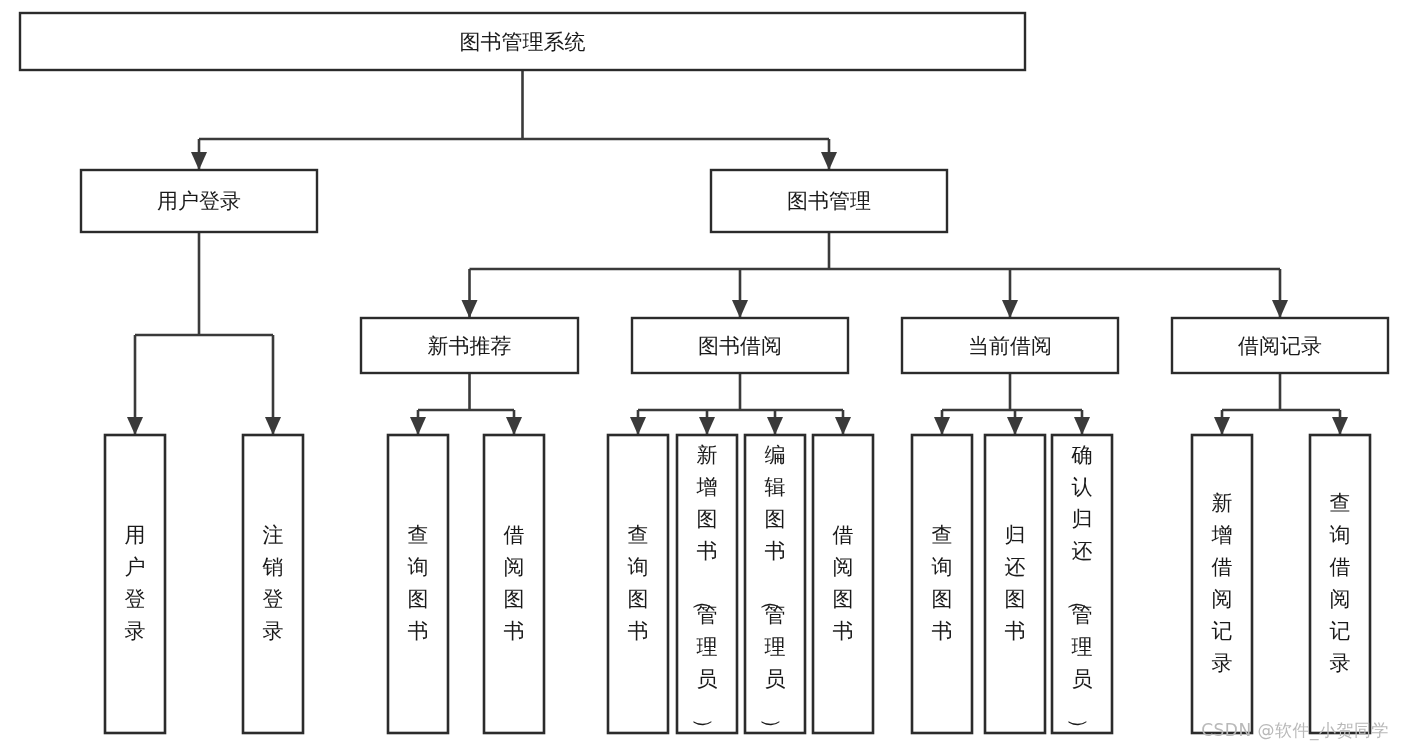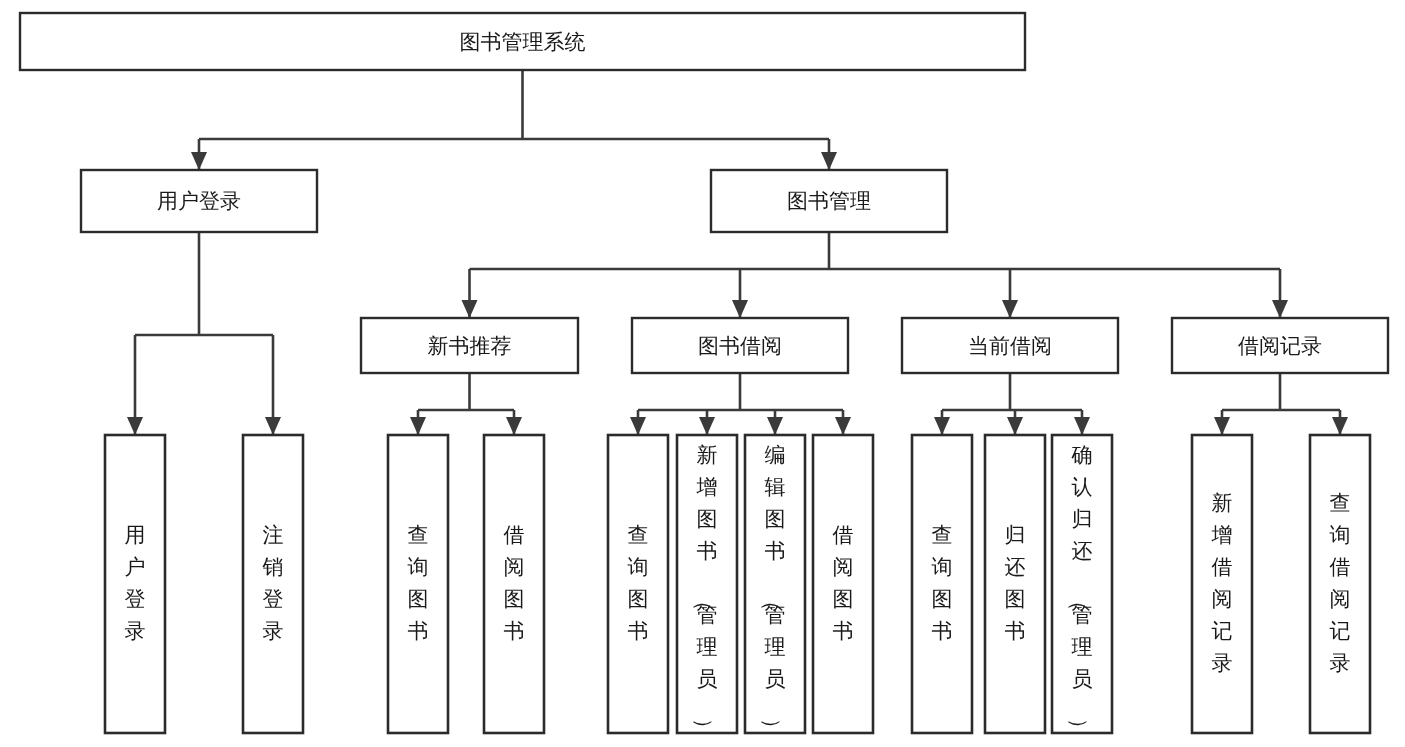--- a/index.html
+++ b/index.html
@@ -201,13 +201,14 @@
         <g>
           <rect x="1192" y="435" width="60" height="298" class="node-rect leaf"></rect>
           <text x="1222" y="504" class="node-label-v" text-anchor="middle" dominant-baseline="middle"><tspan x="1222" dy="0">新</tspan><tspan x="1222" dy="32">增</tspan><tspan x="1222" dy="32">借</tspan><tspan x="1222" dy="32">阅</tspan><tspan x="1222" dy="32">记</tspan><tspan x="1222" dy="32">录</tspan></text>
         </g>
         <g>
           <rect x="1310" y="435" width="60" height="298" class="node-rect leaf"></rect>
           <text x="1340" y="504" class="node-label-v" text-anchor="middle" dominant-baseline="middle"><tspan x="1340" dy="0">查</tspan><tspan x="1340" dy="32">询</tspan><tspan x="1340" dy="32">借</tspan><tspan x="1340" dy="32">阅</tspan><tspan x="1340" dy="32">记</tspan><tspan x="1340" dy="32">录</tspan></text>
         </g>
       </g>
   </svg>
+  <div class="watermark-text">CSDN @软件_小贺同学</div>
 </div>
 
 </body></html>

